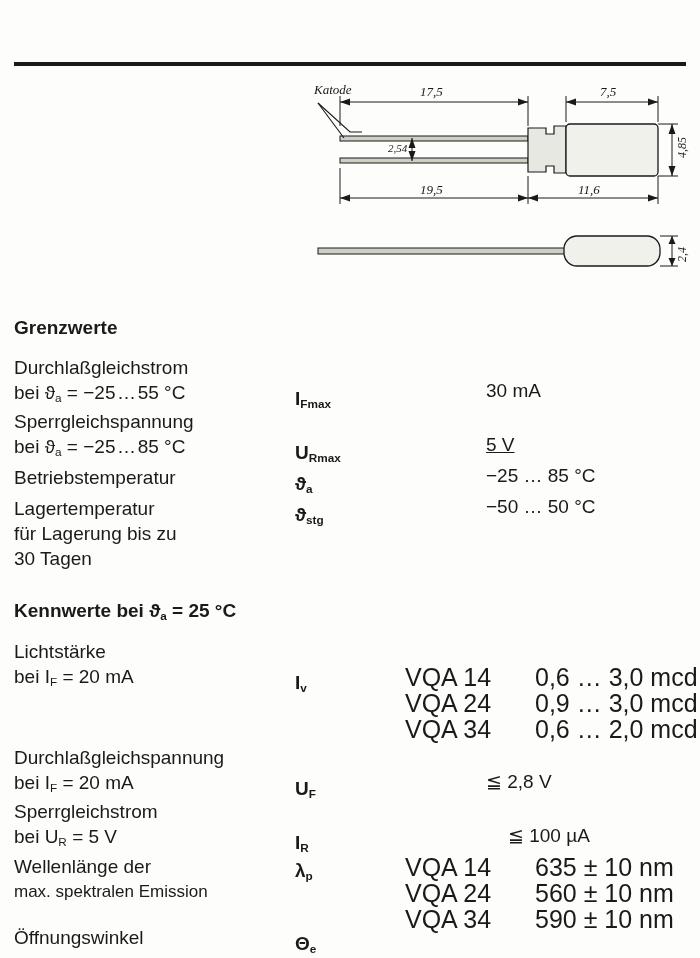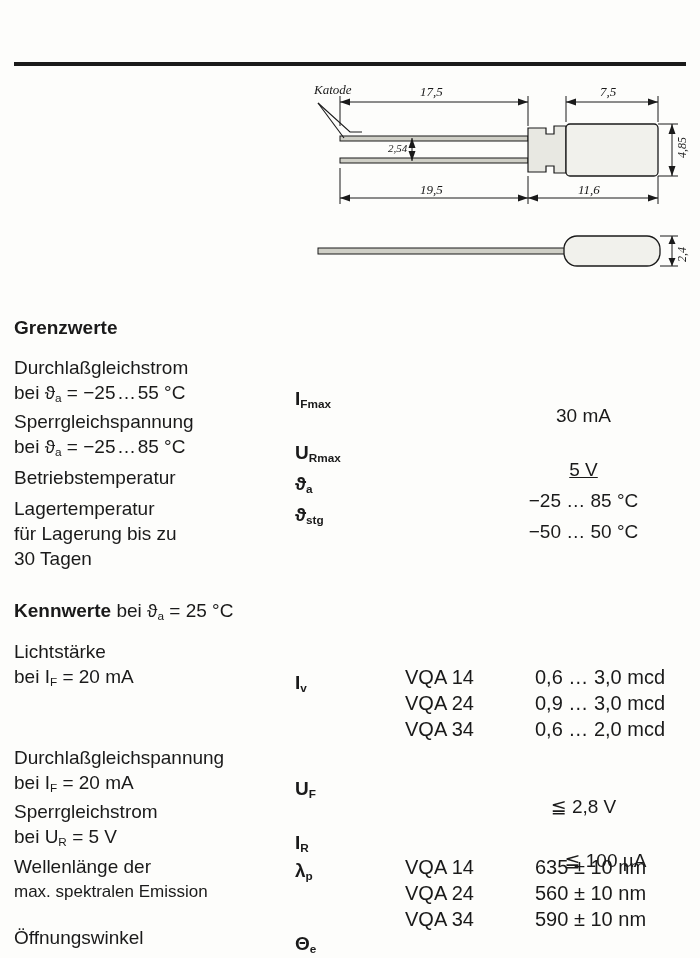--- a/index.html
+++ b/index.html
@@ -51,21 +51,21 @@
   }
   .drawing svg { display: block; }
 
   
   .section-head {
     position: absolute;
     font-size: 19px;
     font-weight: bold;
   }
   .section-head .light {
-    font-weight: normal;
+    font-weight: bold;
   }
 
   .spec-text {
     position: absolute;
     font-size: 19px;
     line-height: 25px;
     white-space: nowrap;
   }
   .sym {
     position: absolute;
@@ -73,26 +73,25 @@
     font-weight: bold;
     white-space: nowrap;
     margin-top: 8px;
   }
   .val {
     position: absolute;
     font-size: 19px;
     white-space: nowrap;
   }
   .val.right {
-    text-align: center;
-    margin-top: 25px;
+    text-align: left;
   }
   .type-col {
     position: absolute;
-    font-size: 20px;
+    font-size: 25px;
     line-height: 26px;
     white-space: nowrap;
   }
   sub {
     font-size: 0.62em;
     font-weight: bold;
     vertical-align: -0.25em;
   }
   .subnb {
     font-size: 0.62em;

